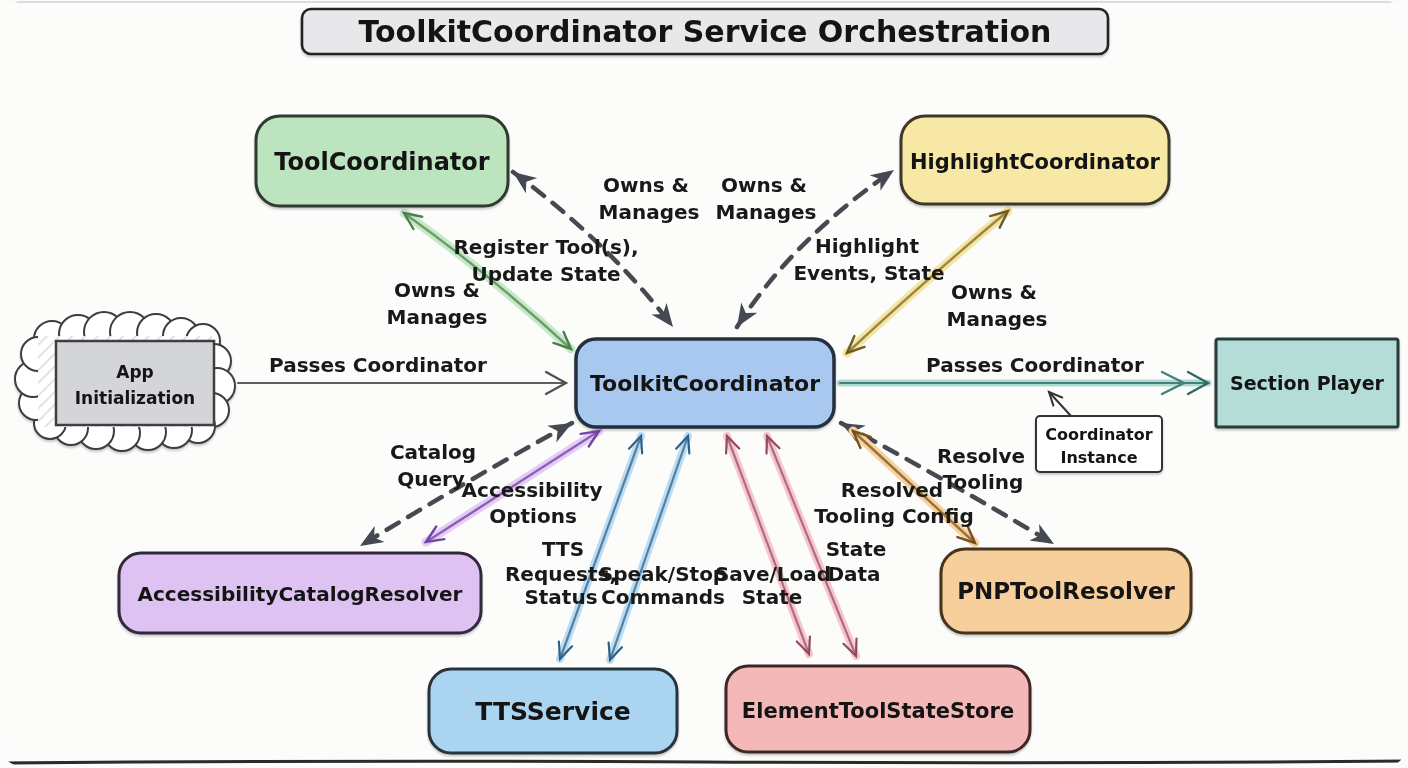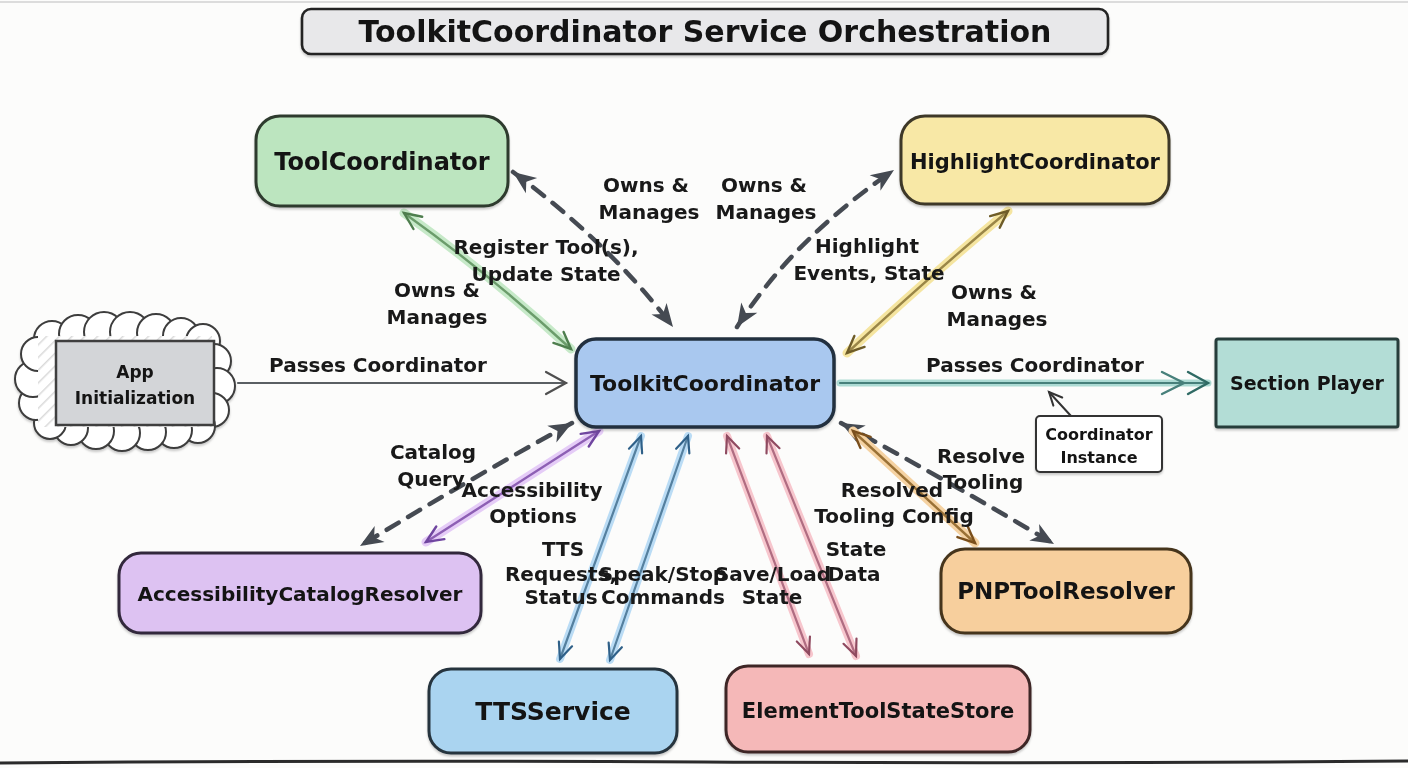--- a/index.html
+++ b/index.html
@@ -1,16 +1,16 @@
 <!DOCTYPE html>
 <html><head>
 <meta charset="utf-8">
 <style>
   html,body{margin:0;padding:0;background:#fbfbfa;}
-  .stage{width:1408px;height:768px;position:relative;overflow:hidden;background:#fcfcfb;}
+  .stage{width:1408px;height:768px;position:relative;overflow:hidden;background:#fcfcfb;border-radius:26px;}
   svg{display:block;}
   .node-label{font-family:"DejaVu Sans",sans-serif;font-weight:700;fill:#141414;text-anchor:middle;}
   .edge-label{font-family:"DejaVu Sans",sans-serif;font-weight:700;font-size:20px;fill:#191919;text-anchor:middle;}
   .nodes{filter:drop-shadow(0 2px 1px rgba(70,70,70,.28));}
 </style>
 </head>
 <body>
 
 <div class="stage">
 <svg viewBox="0 0 1408 768" width="1408" height="768">

